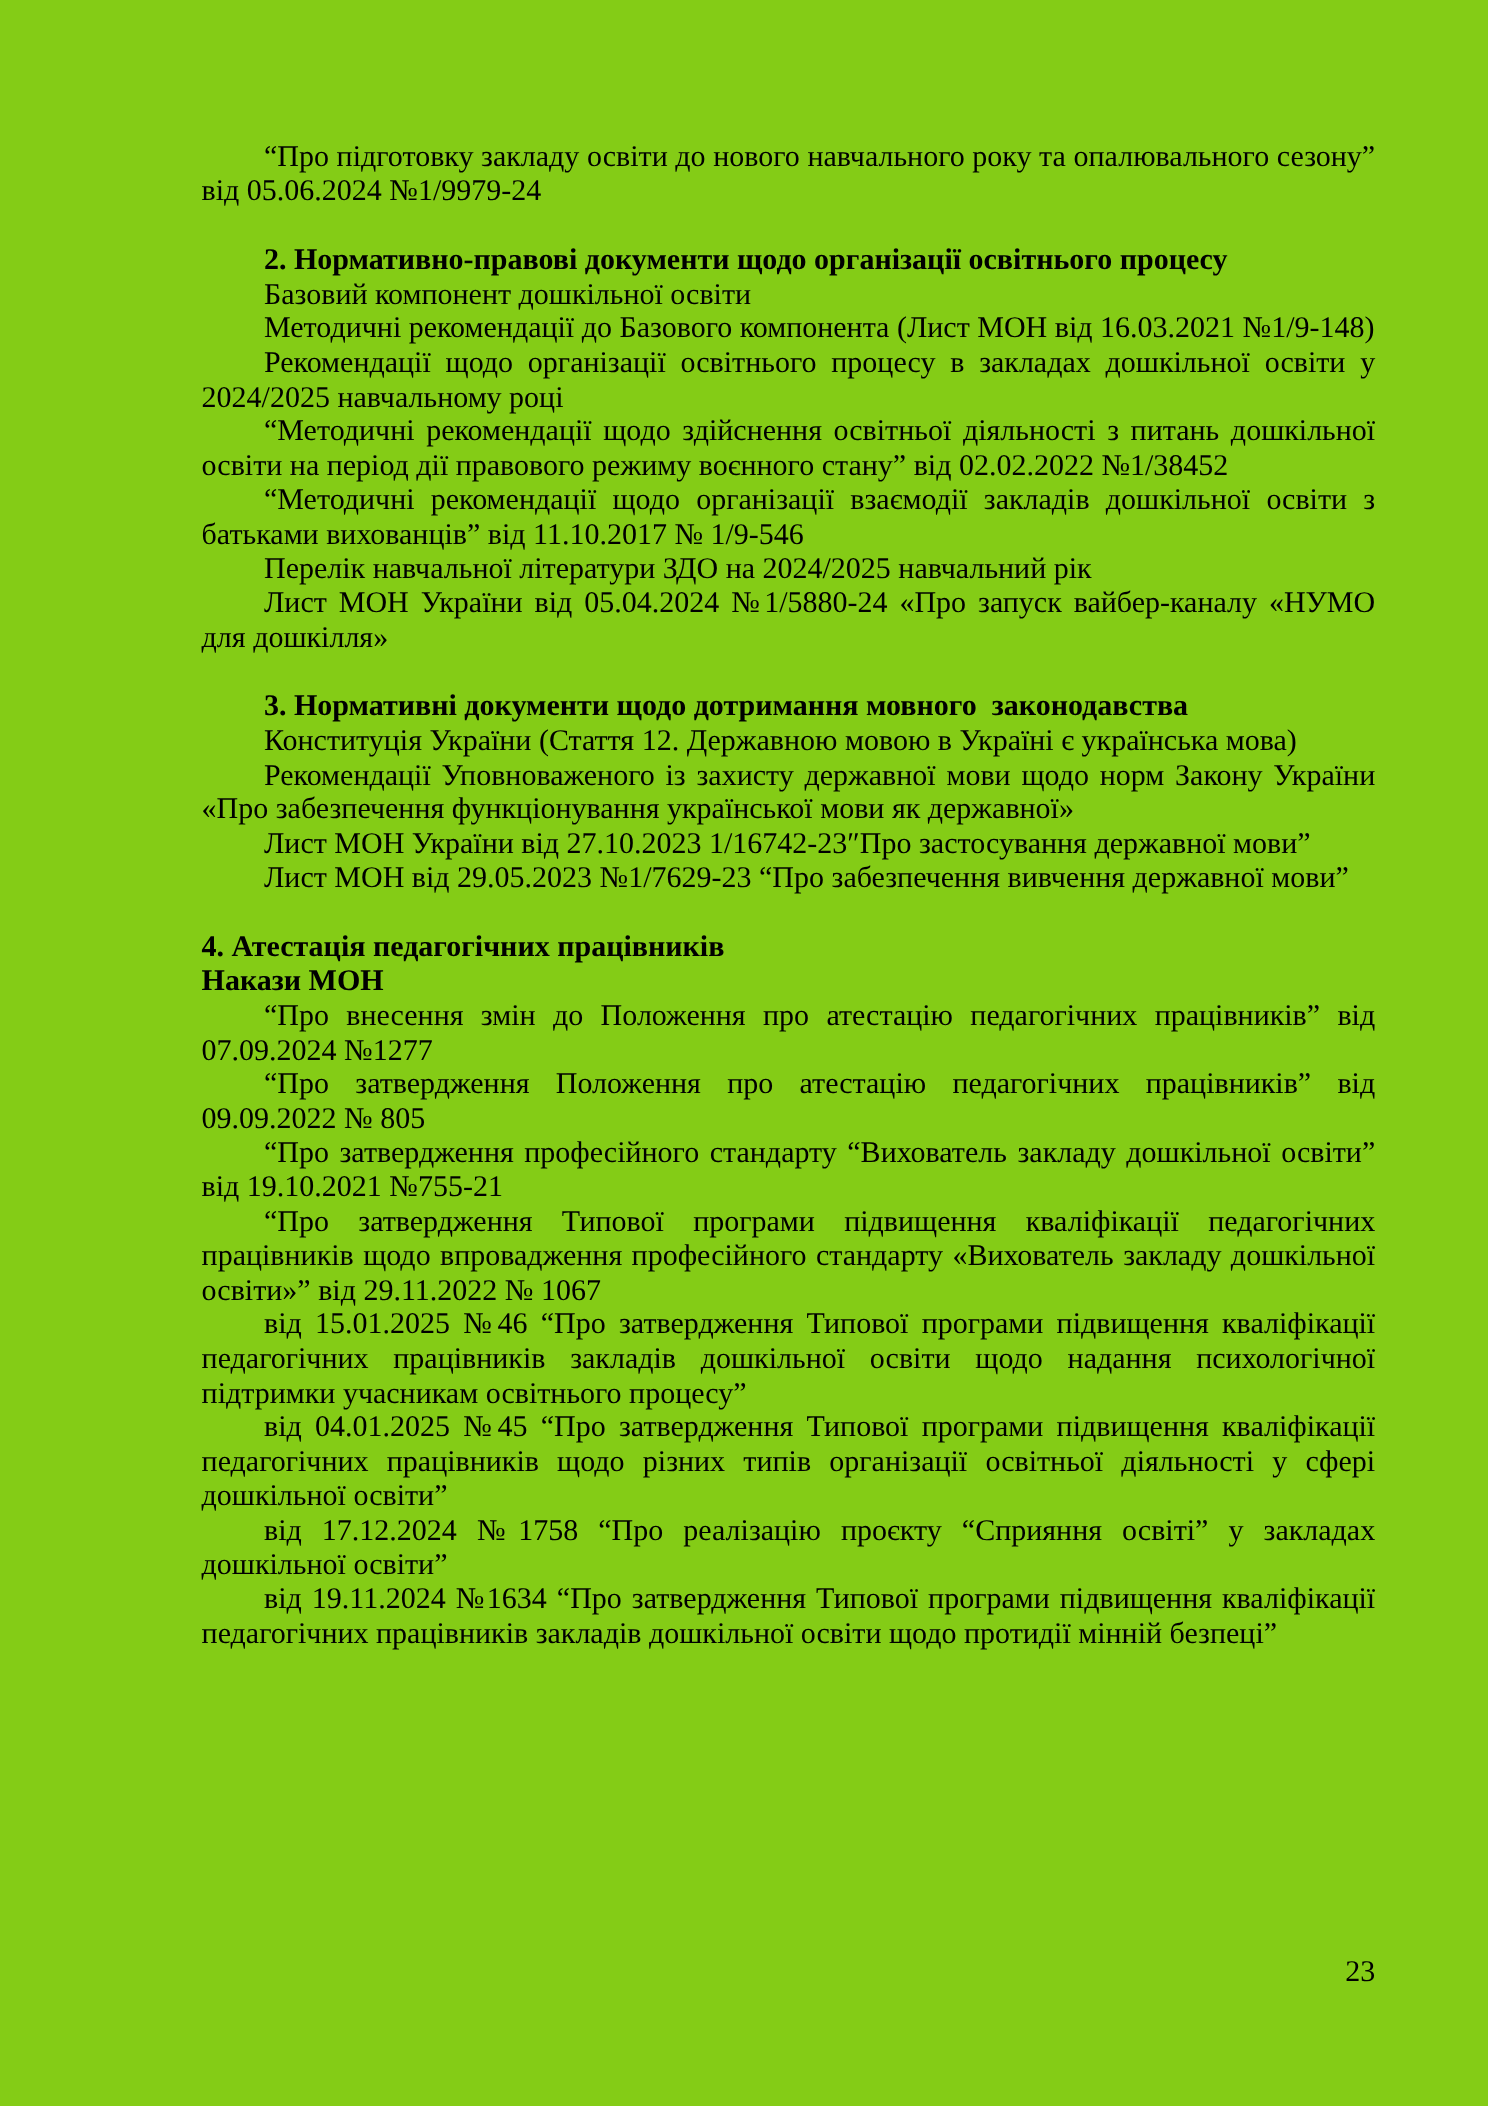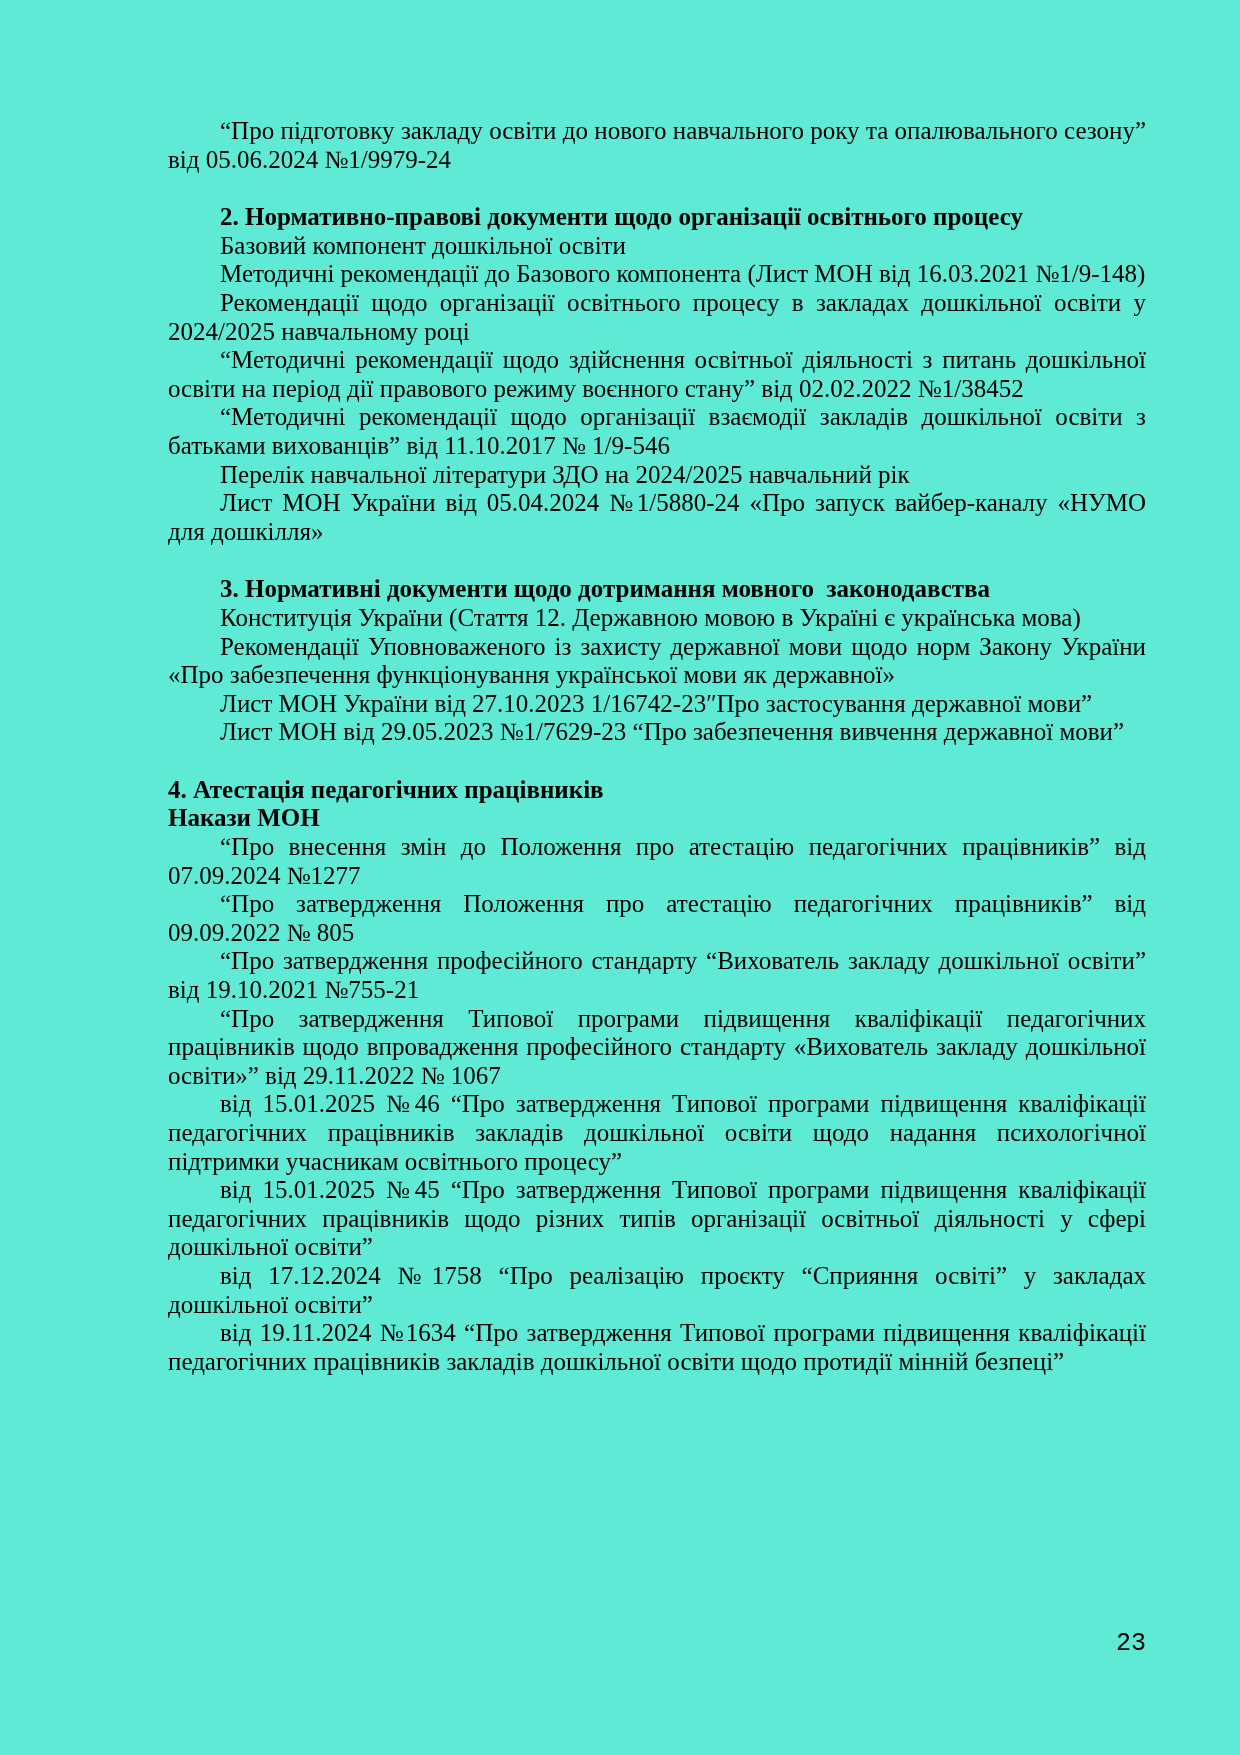--- a/index.html
+++ b/index.html
@@ -13,21 +13,21 @@
     color: #000000;
     font-family: "Liberation Serif", "DejaVu Serif", serif;
     position: relative;
     overflow: hidden;
   }
   .doc-page {
     position: absolute;
     left: 0; top: 0;
     width: 1240px;
     height: 1755px;
-    background: #5eead4;
+    background: #84cc16;
   }
   .doc-body {
     position: absolute;
     left: 168px;
     top: 117px;
     width: 978px;
     font-size: 25px;
     line-height: 28.6px;
     text-align: justify;
   }
@@ -52,21 +52,20 @@
     margin-top: 29px !important;
   }
   .page-number {
     position: absolute;
     left: 168px;
     top: 1630px;
     width: 978px;
     text-align: right;
     font-size: 25px;
     line-height: 28.6px;
-    font-family: Liberation Mono, monospace;
   }
 </style>
 </head>
 <body>
 
 <div class="doc-page">
   <div class="doc-body">
       <p class="para">“Про підготовку закладу освіти до нового навчального року та опалювального сезону” від 05.06.2024 №1/9979-24</p>
       <p class="heading-left gap-before">2. Нормативно-правові документи щодо організації освітнього процесу</p>
       <p class="para">Базовий компонент дошкільної освіти</p>
@@ -81,18 +80,18 @@
       <p class="para">Рекомендації Уповноваженого із захисту державної мови щодо норм Закону України «Про забезпечення функціонування української мови як державної»</p>
       <p class="para">Лист МОН України від 27.10.2023 1/16742-23″Про застосування державної мови”</p>
       <p class="para">Лист МОН від 29.05.2023 №1/7629-23 “Про забезпечення вивчення державної мови”</p>
       <p class="heading-center gap-before">4. Атестація педагогічних працівників</p>
       <p class="heading-center">Накази МОН</p>
       <p class="para">“Про внесення змін до Положення про атестацію педагогічних працівників” від 07.09.2024 №1277</p>
       <p class="para">“Про затвердження Положення про атестацію педагогічних працівників” від 09.09.2022 № 805</p>
       <p class="para">“Про затвердження професійного стандарту “Вихователь закладу дошкільної освіти” від 19.10.2021 №755-21</p>
       <p class="para">“Про затвердження Типової програми підвищення кваліфікації педагогічних працівників щодо впровадження професійного стандарту «Вихователь закладу дошкільної освіти»” від 29.11.2022 № 1067</p>
       <p class="para">від 15.01.2025 №46 “Про затвердження Типової програми підвищення кваліфікації педагогічних працівників закладів дошкільної освіти щодо надання психологічної підтримки учасникам освітнього процесу”</p>
-      <p class="para">від 15.01.2025 №45 “Про затвердження Типової програми підвищення кваліфікації педагогічних працівників щодо різних типів організації освітньої діяльності у сфері дошкільної освіти”</p>
+      <p class="para">від 04.01.2025 №45 “Про затвердження Типової програми підвищення кваліфікації педагогічних працівників щодо різних типів організації освітньої діяльності у сфері дошкільної освіти”</p>
       <p class="para">від 17.12.2024 №1758 “Про реалізацію проєкту “Сприяння освіті” у закладах дошкільної освіти”</p>
       <p class="para">від 19.11.2024 №1634 “Про затвердження Типової програми підвищення кваліфікації педагогічних працівників закладів дошкільної освіти щодо протидії мінній безпеці”</p>
     </div>
   <div class="page-number">23</div>
 </div>
 
 </body></html>

